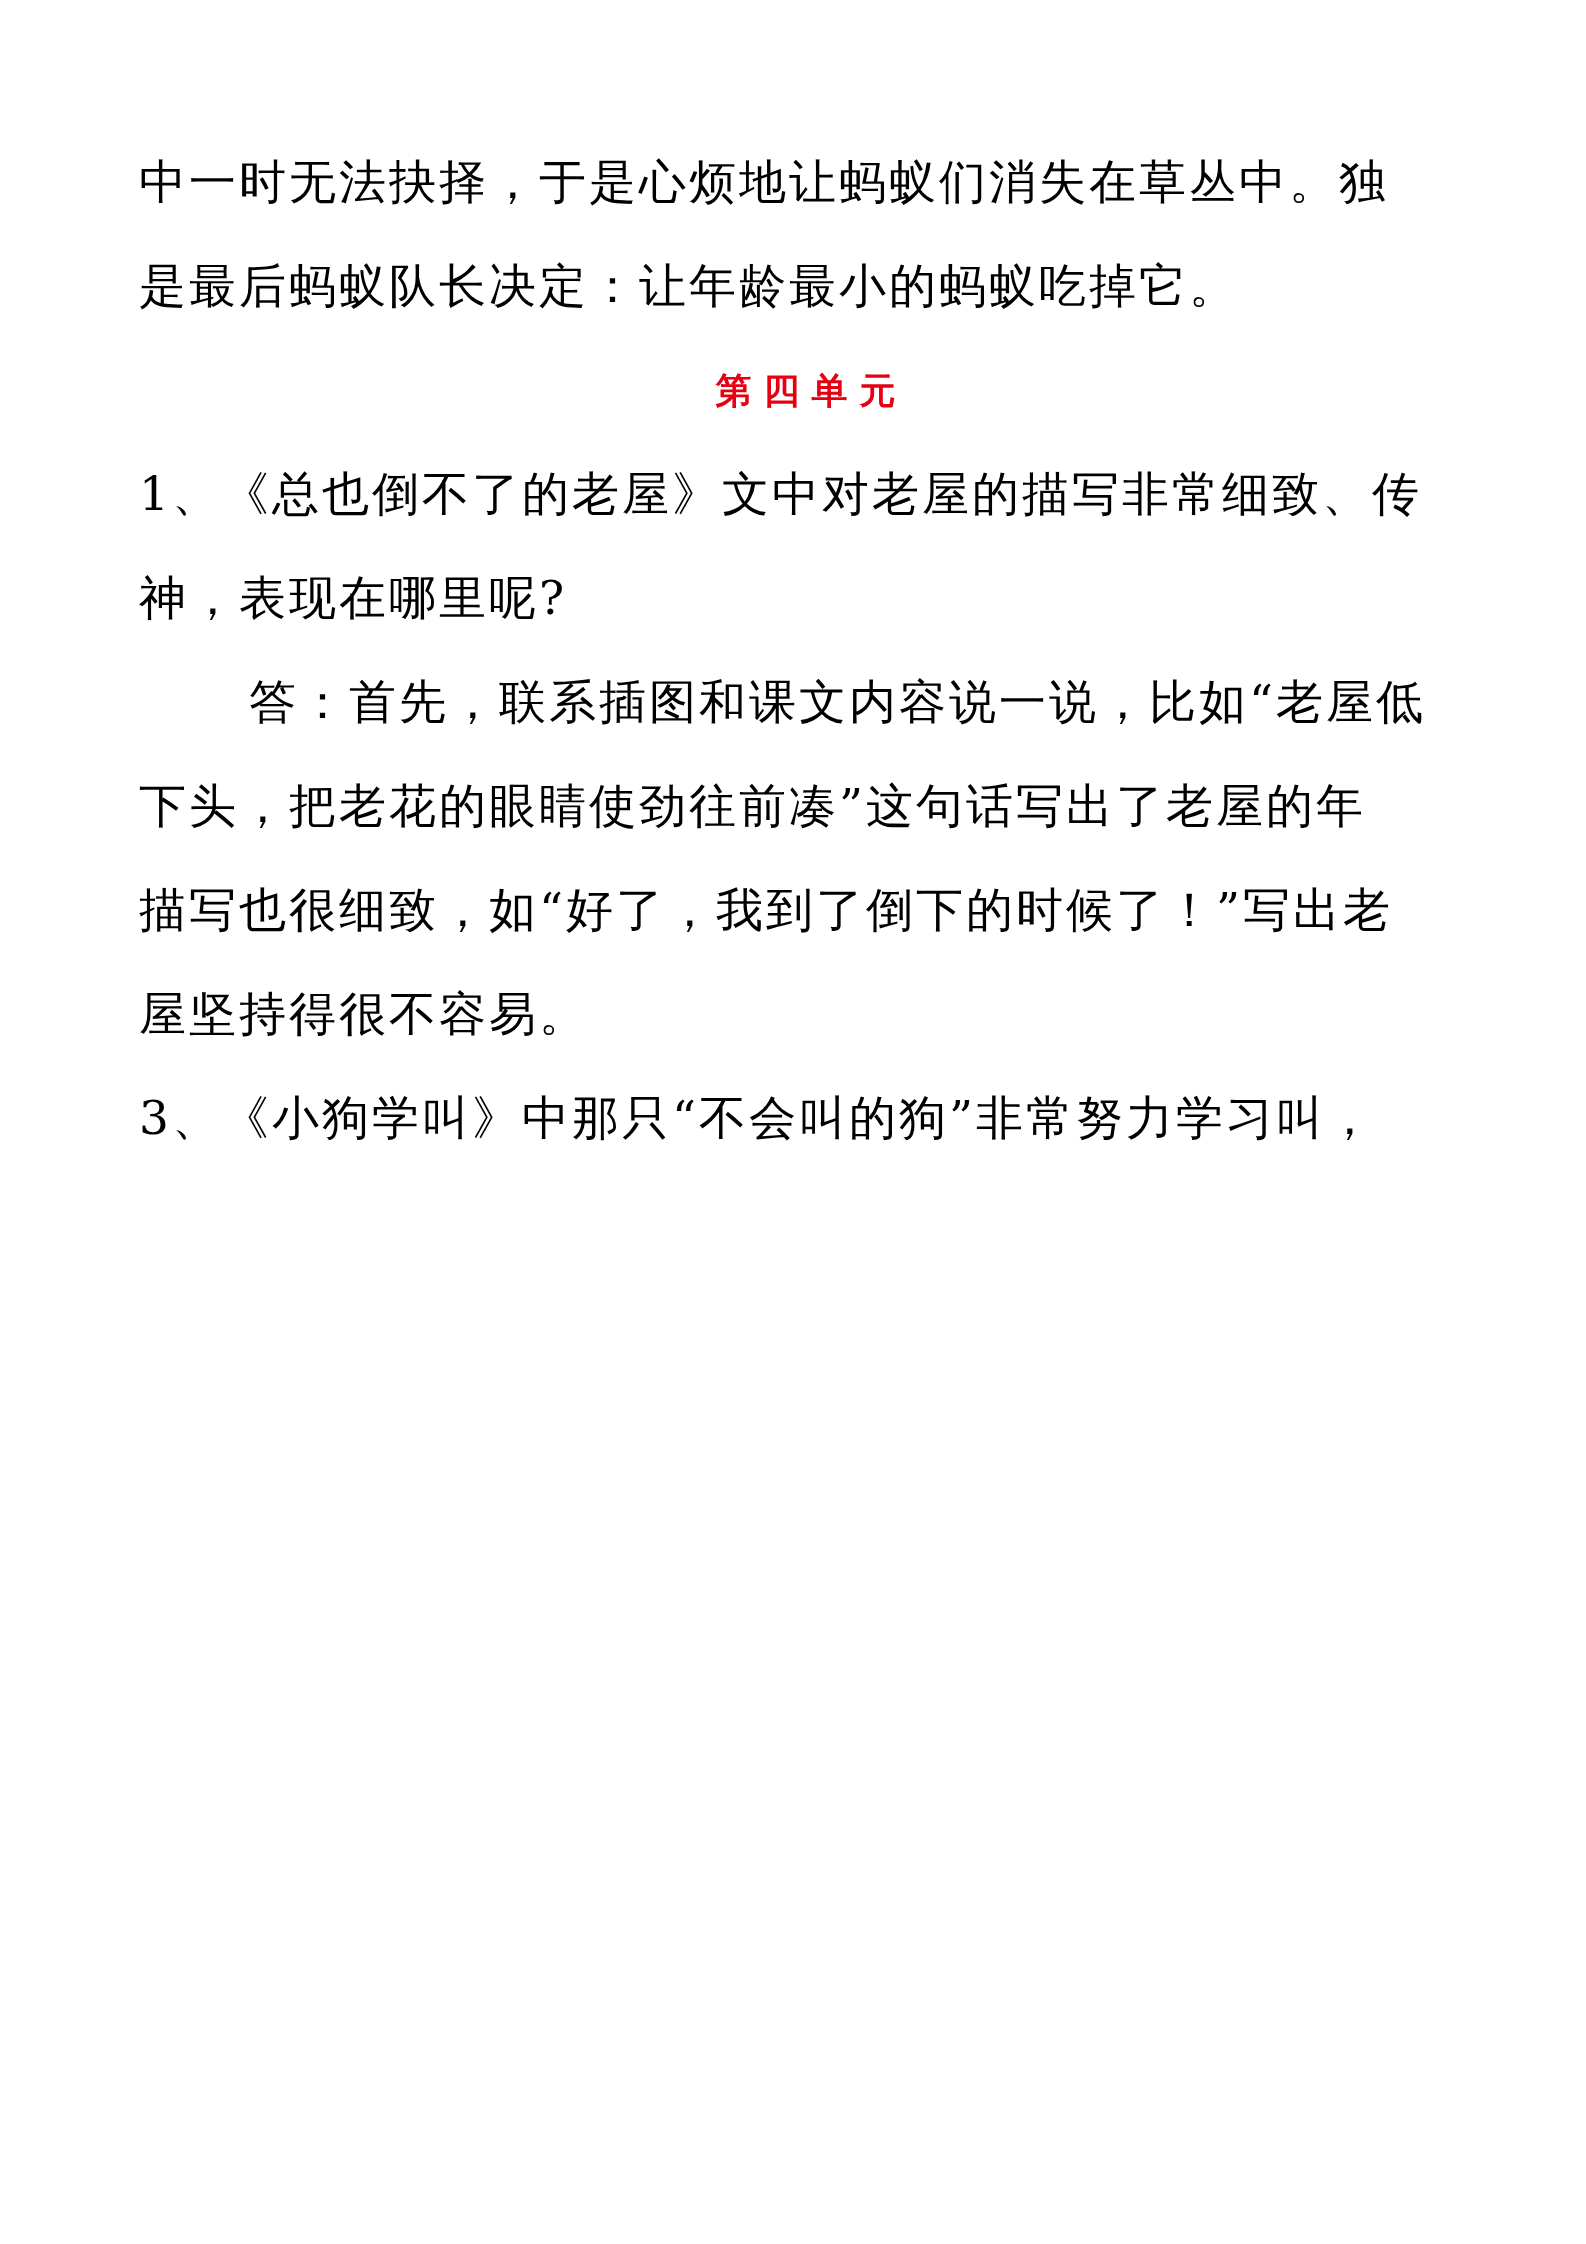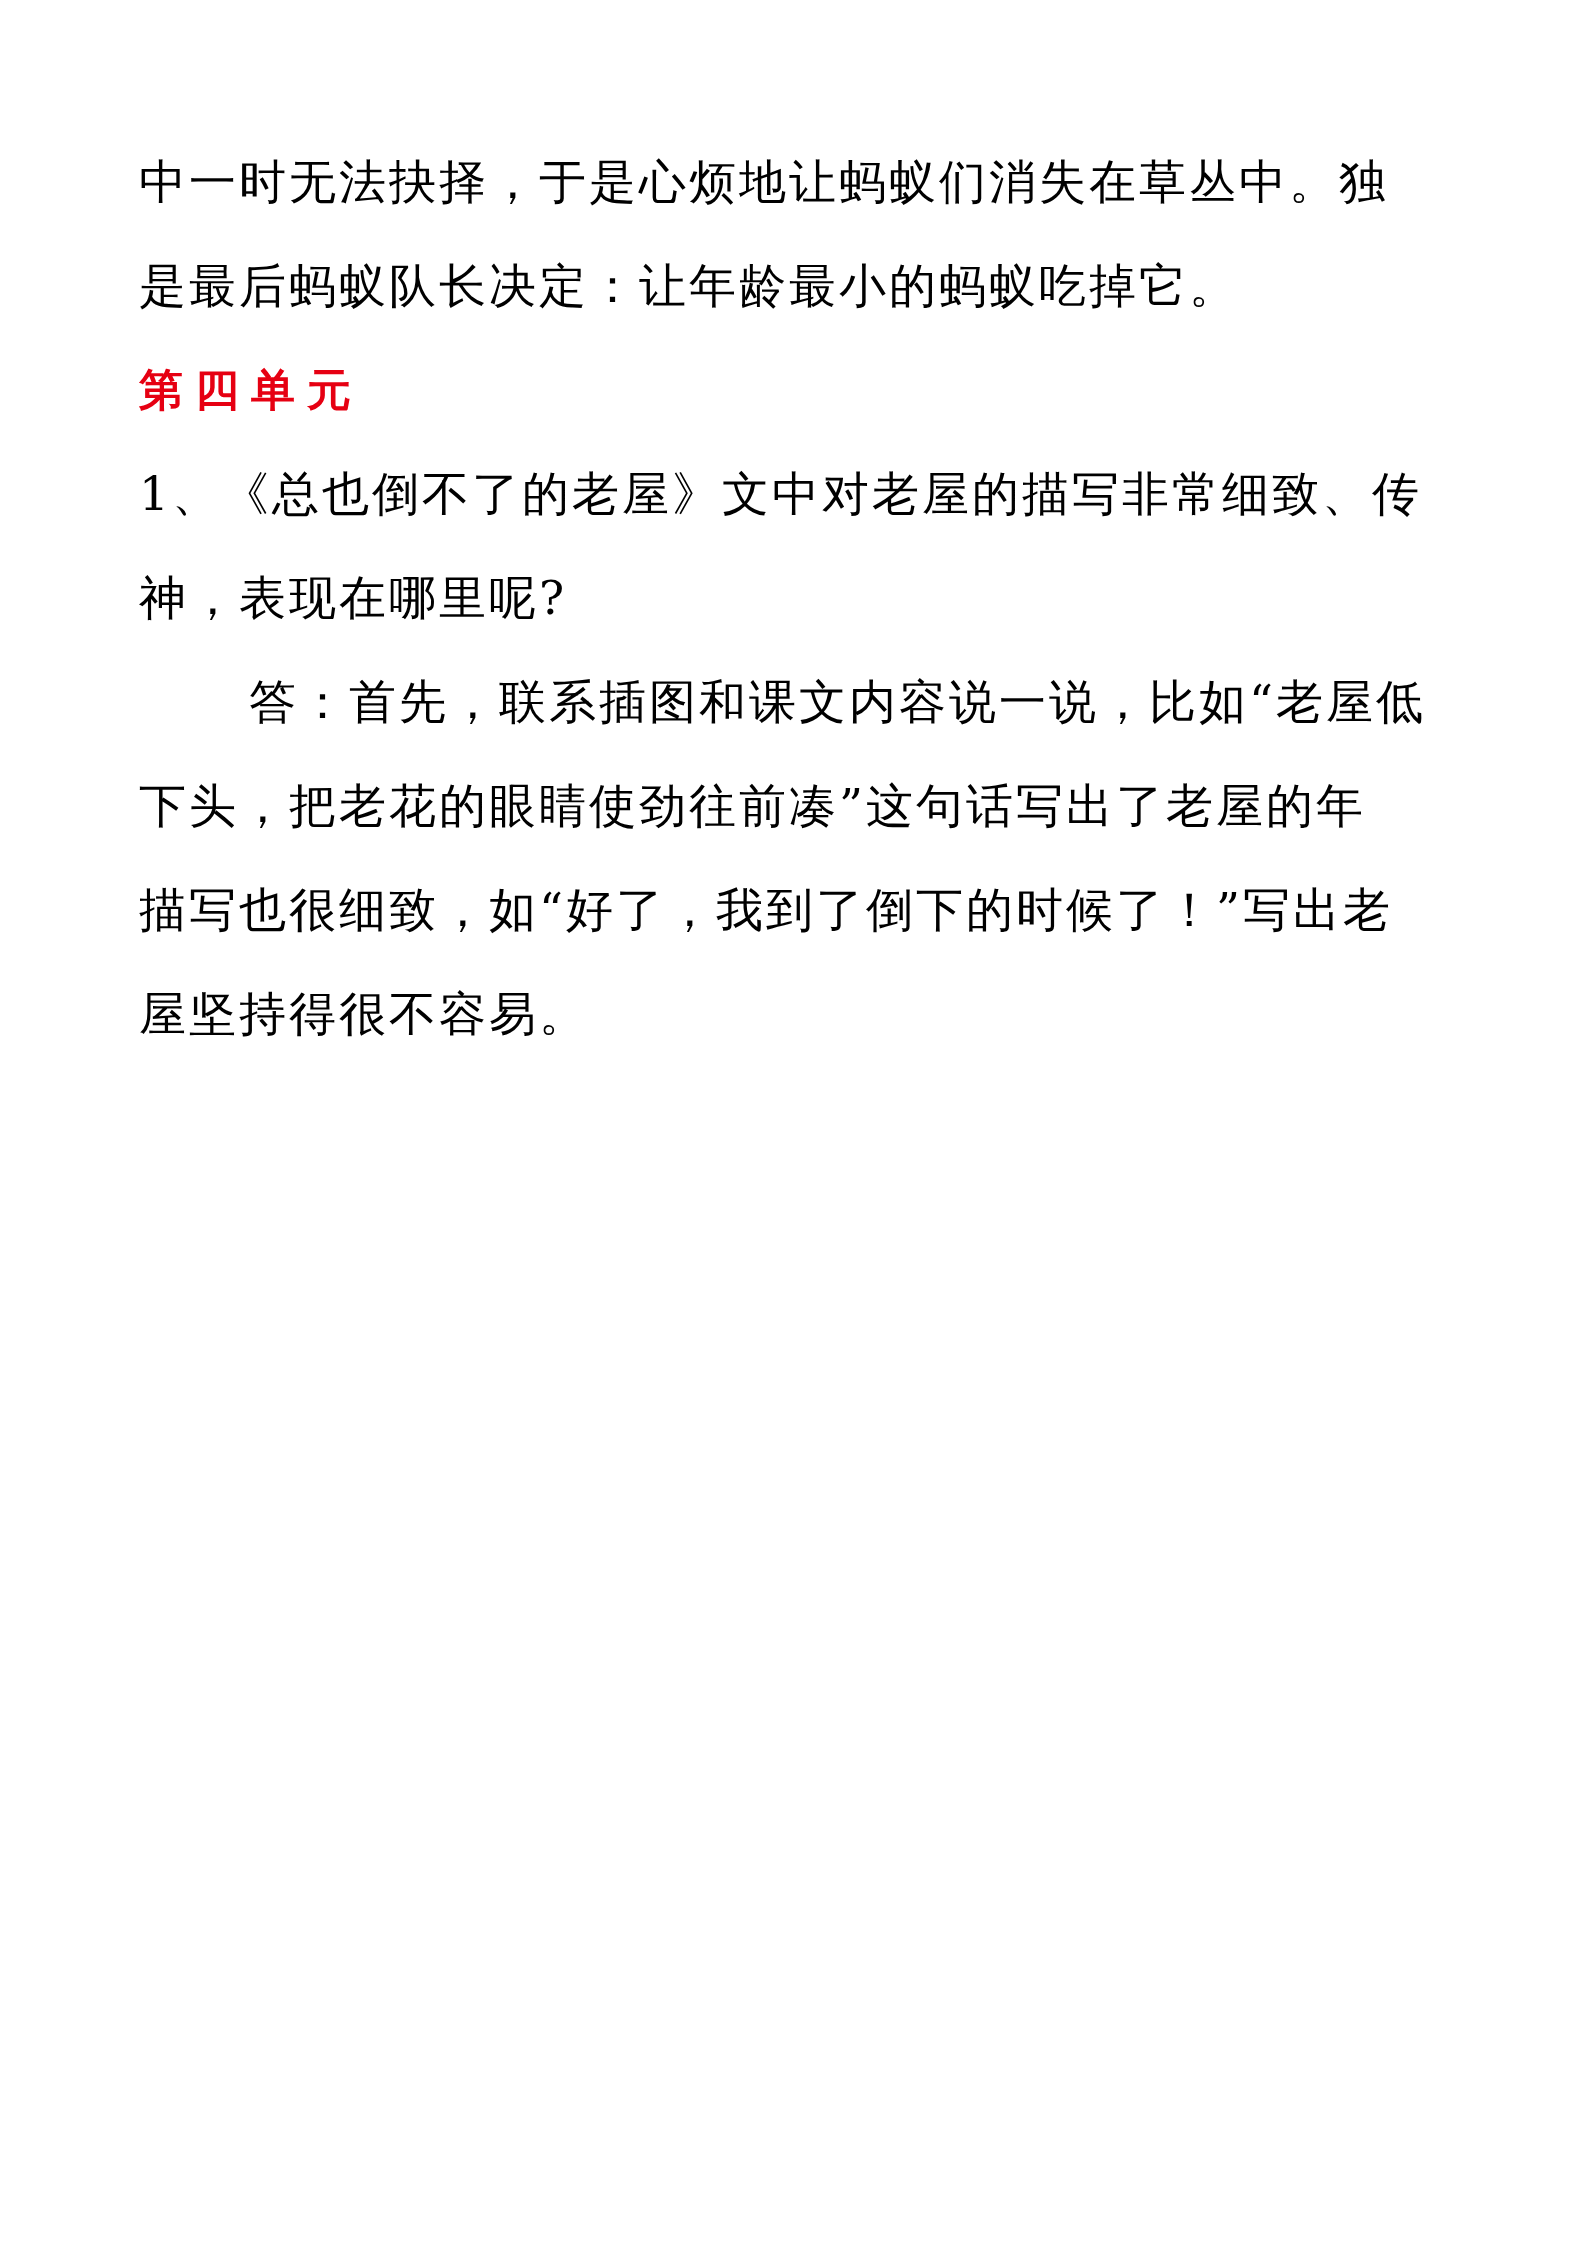--- a/index.html
+++ b/index.html
@@ -27,22 +27,23 @@
       height: 104px;
       white-space: nowrap;
       letter-spacing: 3px;
     }
     .indent {
       padding-left: 110px;
     }
     .heading {
       color: #e60012;
       font-weight: bold;
-      font-size: 44px;
+      font-size: 36px;
       letter-spacing: 12px;
+      text-align: center;
     }
   </style>
 </head>
 <body>
 
 <div class="page">
 
   <div>
     <div class="line">中一时无法抉择，于是心烦地让蚂蚁们消失在草丛中。独</div>
     <div class="line">是最后蚂蚁队长决定：让年龄最小的蚂蚁吃掉它。</div>
@@ -53,14 +54,17 @@
   <div>
     <div class="line">1、《总也倒不了的老屋》文中对老屋的描写非常细致、传</div>
     <div class="line">神，表现在哪里呢?</div>
     <div class="line indent">答：首先，联系插图和课文内容说一说，比如“老屋低</div>
     <div class="line">下头，把老花的眼睛使劲往前凑”这句话写出了老屋的年</div>
     <div class="line">描写也很细致，如“好了，我到了倒下的时候了！”写出老</div>
     <div class="line">屋坚持得很不容易。</div>
   </div>
 
 
+  <div>
+    <div class="line">3、《小狗学叫》中那只“不会叫的狗”非常努力学习叫，</div>
+  </div>
 
 </div>
 
 </body></html>

